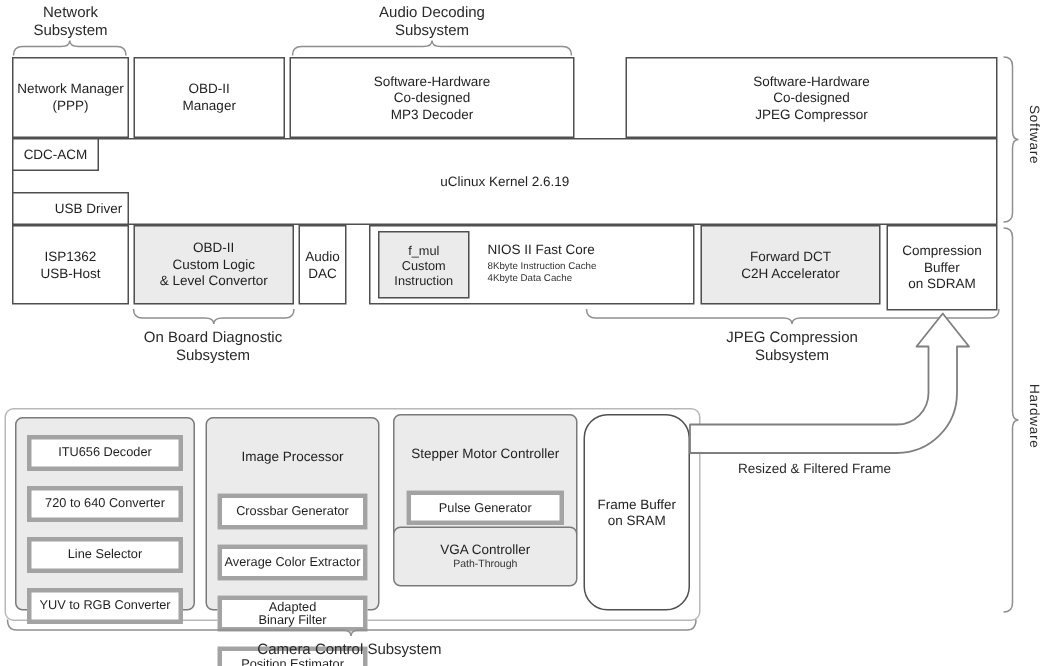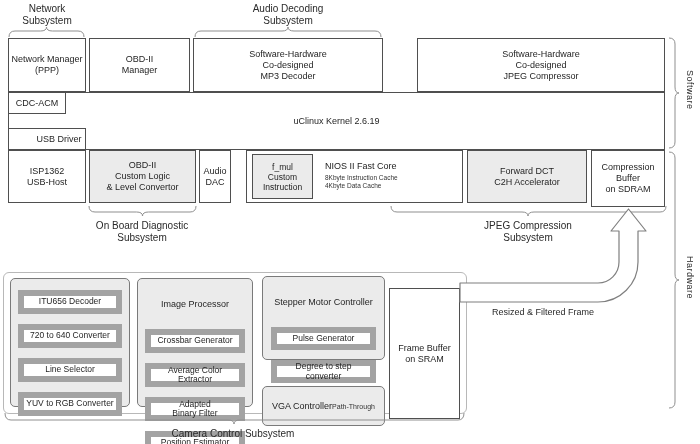--- a/index.html
+++ b/index.html
@@ -9,21 +9,21 @@
        display:flex;align-items:center;justify-content:center;text-align:center;
        white-space:pre-line;font-size:9px;line-height:11px;color:#1f1f1f;}
   .shaded{background:#ebebeb;}
   .rounded{border-radius:5px;border-color:#7a7a7a;}
   .outer{border:1px solid #b8b8b8;border-radius:6px;background:#fff;}
   .lbl{position:absolute;text-align:center;white-space:pre-line;font-size:10px;
        line-height:11.5px;color:#2a2a2a;}
   .vert{writing-mode:vertical-rl;font-size:9px;letter-spacing:.5px;}
   .blocktitle{height:28px;display:flex;align-items:center;justify-content:center;
        font-size:9px;color:#1f1f1f;}
-  .item{box-sizing:border-box;border:6px solid #a3a3a3;background:#fff;height:24px;
+  .item{box-sizing:border-box;border:3px solid #a3a3a3;background:#fff;height:24px;
        margin:-1px 7px 0 7px;display:flex;align-items:center;justify-content:center;
        text-align:center;white-space:pre-line;font-size:8.5px;line-height:9.5px;}
   .item.first{margin-top:0;}
   .item.short{height:23px;margin-left:8px;margin-right:8px;}
   .niostext{position:absolute;left:325px;top:161px;text-align:left;}
   .niostitle{font-size:9px;line-height:11px;margin-bottom:2px;}
   .cache{font-size:6.5px;line-height:8px;color:#333;}
   .vgasub{font-size:7px;line-height:8px;color:#333;margin-top:1px;}
   svg.overlay{position:absolute;left:0;top:0;pointer-events:none;}
 </style>
@@ -113,26 +113,26 @@
 Binary Filter</div>
     <div class="item">Position Estimator</div>
   </div>
 
   <div class="box shaded rounded" style="left:262px;top:276px;width:123px;height:84px;display:block;">
     <div class="blocktitle">Stepper Motor Controller</div>
     <div class="item first short">Pulse Generator</div>
     <div class="item short">Degree to step converter</div>
   </div>
 
-  <div class="box shaded rounded" style="left:262px;top:386px;width:123px;height:40px;flex-direction:row;">
+  <div class="box shaded rounded" style="left:262px;top:351px;width:123px;height:40px;flex-direction:column;">
     <span>VGA Controller</span>
     <span class="vgasub">Path-Through</span>
   </div>
 
-  <div class="box" style="left:389px;top:288px;width:71px;height:131px;">
+  <div class="box" style="left:389px;top:276px;width:71px;height:131px;border-radius:16px;">
     <span>Frame Buffer
 on SRAM</span>
   </div>
 
   <div class="lbl" style="left:7px;top:3px;width:80px;">Network
 Subsystem</div>
   <div class="lbl" style="left:218px;top:3px;width:140px;">Audio Decoding
 Subsystem</div>
   <div class="lbl" style="left:82px;top:220px;width:120px;">On Board Diagnostic
 Subsystem</div>

